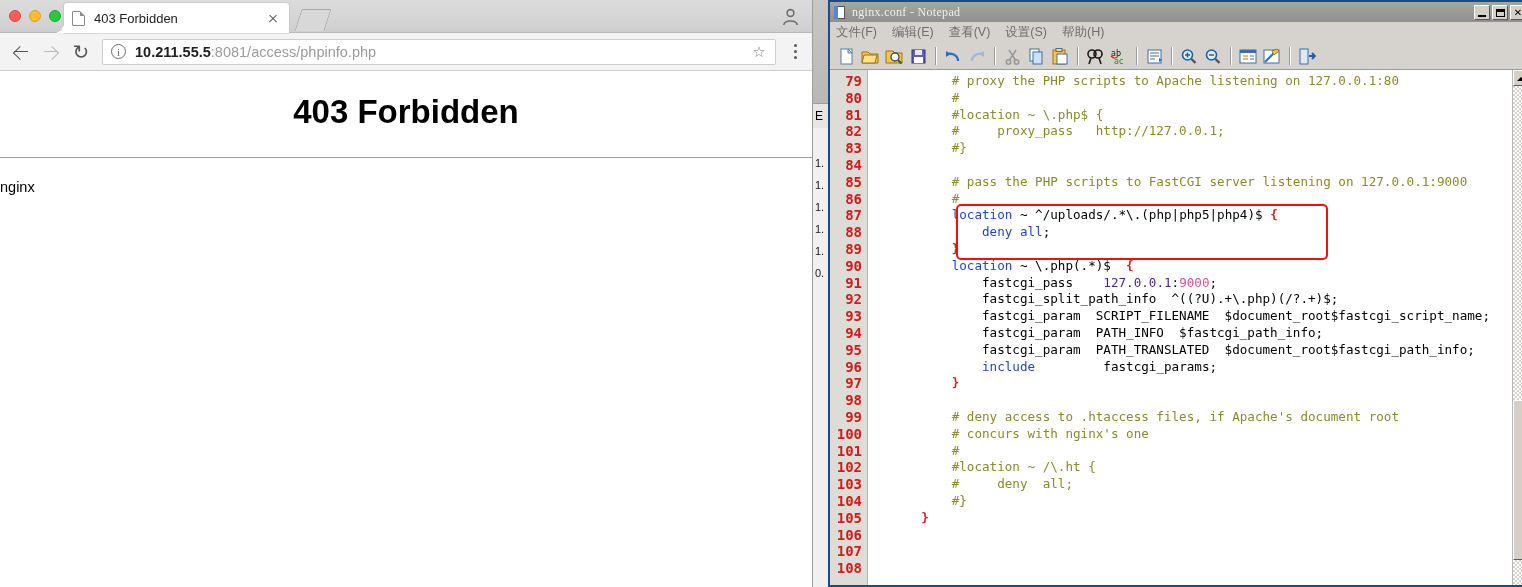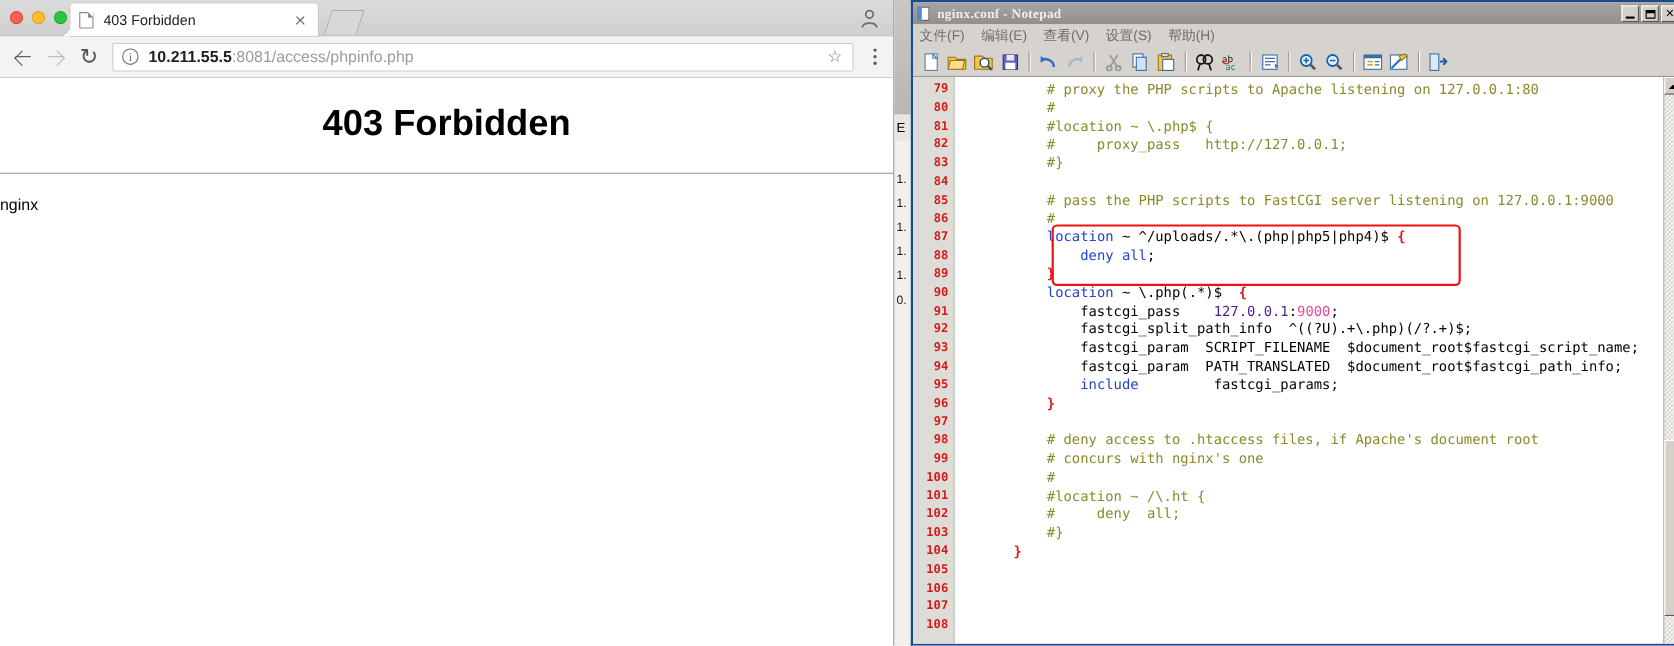--- a/index.html
+++ b/index.html
@@ -89,21 +89,21 @@
              font-family:"Liberation Sans", sans-serif; overflow:hidden; }
   .np-title { height:20px; background:linear-gradient(#9c9c9c,#8b8b8b);
               display:flex; align-items:center; padding:0 2px 0 4px; }
   .np-title.inactive { background:linear-gradient(#a6a6a4,#918f8d); }
   .np-ico { width:13px; height:13px; margin-right:5px; flex:0 0 auto; position:relative; }
   .np-ico:before { content:""; position:absolute; inset:0 2px 0 0; background:#fff;
                    border:1px solid #555; }
   .np-ico:after { content:""; position:absolute; left:0; top:0; width:4px; height:13px;
                   background:#5588cc; }
   .np-caption { font-size:12px; color:#f0eeec; font-family:"Liberation Serif", serif;
-                letter-spacing:0.3px; flex:1 1 auto; white-space:nowrap;font-weight:bold; }
+                letter-spacing:0.3px; flex:1 1 auto; white-space:nowrap; }
   .np-wbtns { display:flex; gap:2px; flex:0 0 auto; }
   .wbtn { width:16px; height:15px; background:#d4d0c8; border:1px solid #fff;
           border-right-color:#5a5a5a; border-bottom-color:#5a5a5a;
           display:flex; align-items:flex-end; justify-content:center;
           font-size:10px; color:#000; line-height:1; padding-bottom:1px; }
   .wbtn .min { width:8px; height:2px; background:#000; margin-bottom:1px; }
   .wbtn .max { width:9px; height:8px; border:1.5px solid #000; border-top-width:3px; margin-bottom:1px; }
 
   .np-menu { height:21px; background:#d6d3ce; display:flex; align-items:center;
              padding-left:6px; gap:15px; }
@@ -115,21 +115,21 @@
         flex:0 0 auto; }
   .tb svg { display:block; }
   .tbsep { width:1px; height:18px; background:#9a9a96; margin:0 4px;
            box-shadow:1px 0 0 #ffffff; flex:0 0 auto; }
 
   .np-body { position:relative; height:calc(587px - 20px - 21px - 28px - 2px);
              background:#ffffff; display:flex; }
   .gutter { width:38px; background:#dedcd6; border-right:1px solid #b8b6b0;
             flex:0 0 auto; padding-top:3px; }
   .gutter div { height:16.8px; line-height:16.8px; text-align:right; padding-right:5px;
-                font-family:"DejaVu Sans Mono", monospace; font-size:11px; color:#d41a1a;
+                font-family:"DejaVu Sans Mono", monospace; font-size:14px; color:#d41a1a;
                 font-weight:bold; }
   .code { position:relative; flex:1 1 auto; overflow:hidden; padding-top:3px;
           background:#ffffff; }
   .code .ln { height:16.8px; line-height:16.8px; white-space:pre;
               font-family:"DejaVu Sans Mono", monospace; font-size:12.6px; color:#000;padding-left:23px; }
   .c-com { color:#8a8a2b; }
   .c-kw  { color:#2244cc; }
   .c-red { color:#4c1d95; font-weight:normal; }
   .c-br  { color:#d81f1f; font-weight:bold; }
   .c-num { color:#ec4899; }
@@ -404,20 +404,21 @@
           <div class="ln">&nbsp;</div>
           <div class="ln"><span class="c-com">        # pass the PHP scripts to FastCGI server listening on 127.0.0.1:9000</span></div>
           <div class="ln"><span class="c-com">        #</span></div>
           <div class="ln">        <span class="c-kw">location</span> ~ ^/uploads/.*\.(php|php5|php4)$ <span class="c-br">{</span></div>
           <div class="ln">            <span class="c-kw">deny</span> <span class="c-kw">all</span>;</div>
           <div class="ln">        <span class="c-br">}</span></div>
           <div class="ln">        <span class="c-kw">location</span> ~ \.php(.*)$  <span class="c-br">{</span></div>
           <div class="ln">            fastcgi_pass    <span class="c-red">127.0.0.1</span>:<span class="c-num">9000</span>;</div>
           <div class="ln">            fastcgi_split_path_info  ^((?U).+\.php)(/?.+)$;</div>
           <div class="ln">            fastcgi_param  SCRIPT_FILENAME  $document_root$fastcgi_script_name;</div>
+          <div class="ln">            fastcgi_param  PATH_INFO  $fastcgi_path_info;</div>
           <div class="ln">            fastcgi_param  PATH_TRANSLATED  $document_root$fastcgi_path_info;</div>
           <div class="ln">            <span class="c-kw">include</span>         fastcgi_params;</div>
           <div class="ln">        <span class="c-br">}</span></div>
           <div class="ln">&nbsp;</div>
           <div class="ln"><span class="c-com">        # deny access to .htaccess files, if Apache's document root</span></div>
           <div class="ln"><span class="c-com">        # concurs with nginx's one</span></div>
           <div class="ln"><span class="c-com">        #</span></div>
           <div class="ln"><span class="c-com">        #location ~ /\.ht {</span></div>
           <div class="ln"><span class="c-com">        #     deny  all;</span></div>
           <div class="ln"><span class="c-com">        #}</span></div>

